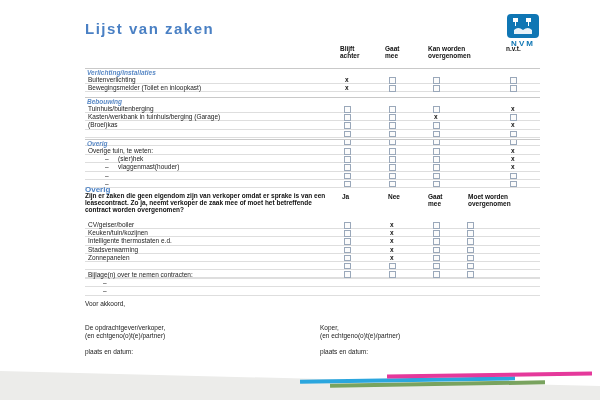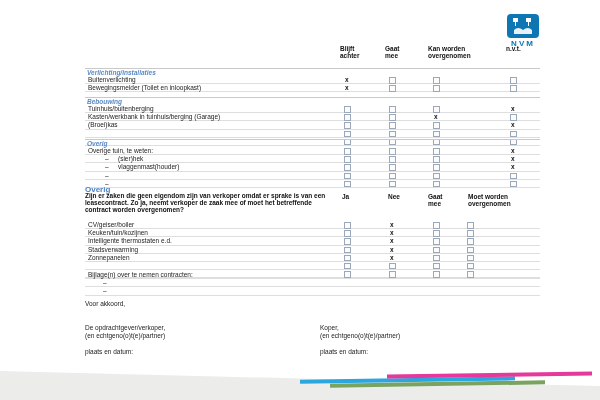--- a/index.html
+++ b/index.html
@@ -31,20 +31,21 @@
   
   .grayband{position:absolute;left:0;top:0;width:600px;height:400px;
             clip-path:polygon(0 371px,100% 386px,100% 100%,0 100%);background:#ececea;}
   .stripe{position:absolute;height:3.5px;transform:rotate(-0.9deg);}
 </style>
 </head>
 <body>
 
 <div class="page">
 
+  <div class="abs title" style="left:85px;top:20px;">Lijst van zaken</div>
 
   <div class="logo">
     <svg class="mark" width="32" height="24" viewBox="0 0 32 24">
       <rect x="0" y="0" width="32" height="24" rx="4" fill="#0f76b4"></rect>
       <path d="M6 4 h5 v4 h-2 v4 h-1 v-4 h-2 z" fill="#ffffff"></path>
       <path d="M19 4 h5 v4 h-2 v4 h-1 v-4 h-2 z" fill="#ffffff"></path>
       <path d="M7 16 q4 -4 9 0 q5 -4 9 0 v4 h-18 z" fill="#ffffff" opacity="0.9"></path>
     </svg>
     <div class="nvm">NVM</div>
   </div>

